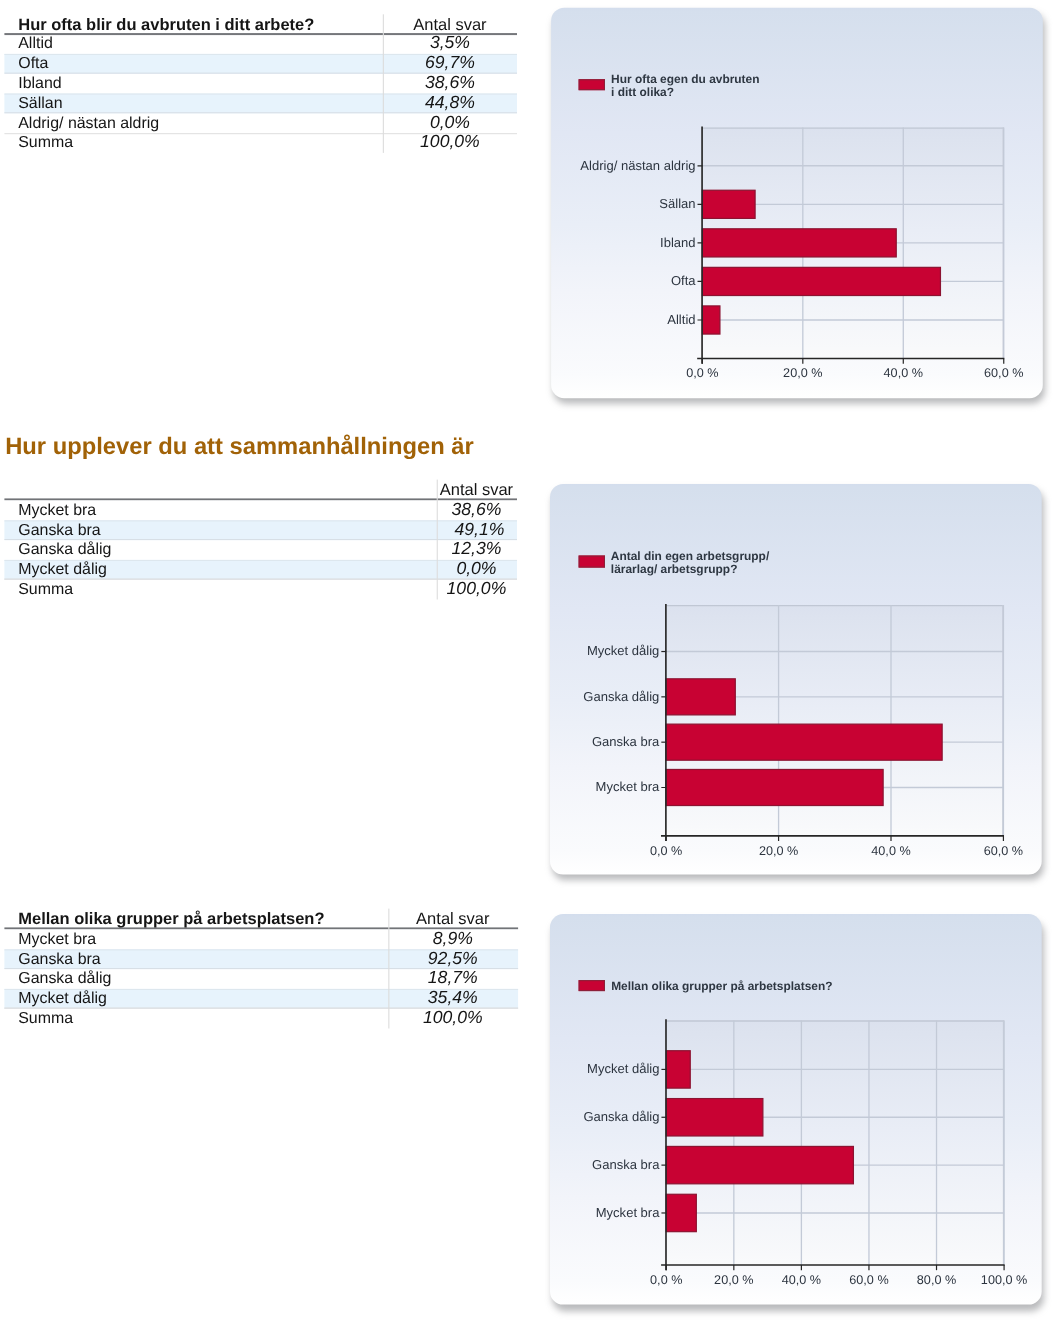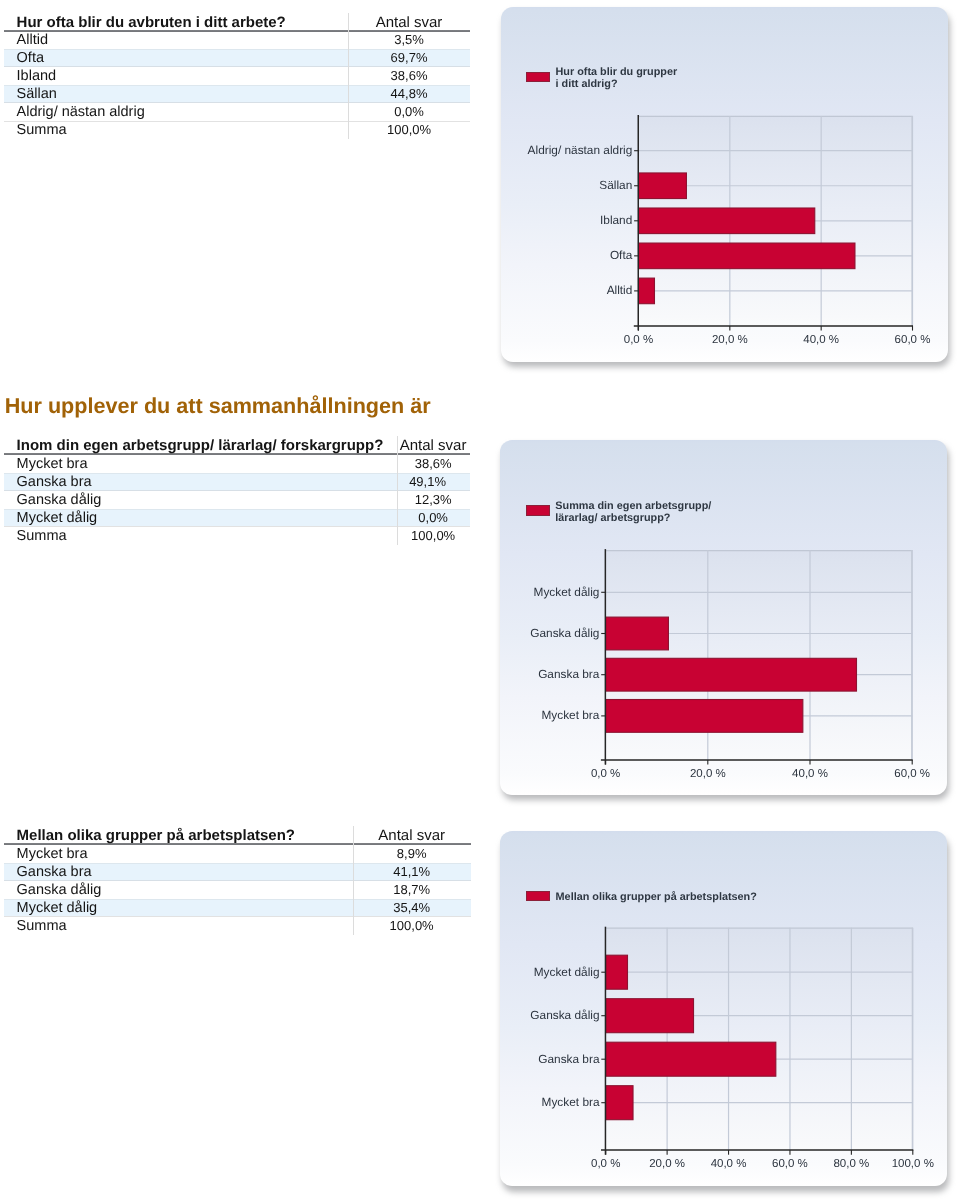--- a/index.html
+++ b/index.html
@@ -14,21 +14,21 @@
   .rowbg.alt{background:#e7f3fc;
       border-top:1px solid #dde7ee;border-bottom:1px solid #d7dfe6;
       box-sizing:border-box;}
   .rowline{position:absolute;left:0;height:1px;background:#e2e2e2;}
   .hrule{position:absolute;left:0;height:2px;
       background:linear-gradient(to bottom,#8e9093 0%,#6f7175 45%,#76787c 75%,#c8cacd 100%);}
   .cell{position:absolute;height:18px;line-height:18px;white-space:nowrap;}
   .c-hlabel{font-size:15px;font-weight:bold;}
   .c-hvalue{font-size:15px;text-align:center;}
   .c-label{font-size:14.5px;}
-  .c-value{font-size:13px;text-align:center;}
+  .c-value{font-size:16px;text-align:center;font-style:italic;}
   .vdiv{position:absolute;width:1px;background:#dcdcdc;}
 
   
   .section-heading{position:absolute;font-size:21.6px;font-weight:bold;
     color:#a16207;white-space:nowrap;line-height:26px;height:26px;}
 
   
   .panel{position:absolute;border-radius:12px;
     background:linear-gradient(to bottom,
         #d3dded 0%, #d5dfed 1%, #e1e7f4 32%, #e9eef7 55.5%,
@@ -71,45 +71,44 @@
   </div>
 
 <div class="section-heading" style="left:4.7px;top:392.5px;">Hur upplever du att sammanhållningen är</div>
 
 <div class="rtable" id="tbl1" style="left: 4.2px; top: 0px; width: 465.5px; height: 1202px;">
     <div class="rowbg alt" style="top:472.6px;width:465.5px;height:18px;"></div>
     <div class="rowbg alt" style="top:508.6px;width:465.5px;height:18px;"></div>
     <div class="rowline" style="top:526.1px;width:465.5px;"></div>
     <div class="hrule" style="top:453px;width:465.5px;"></div>
     <div class="vdiv" style="left:392.40000000000003px;top:436.2px;height:108.40000000000003px;"></div>
-    <div class="cell c-hlabel" style="left:12.4px;top:437.1px;">Inom din egen arbetsgrupp/ lärarlag/ forskargrupp?</div>
     <div class="cell c-hvalue" style="left:392.40000000000003px;top:437.1px;width:73.09999999999997px;">Antal svar</div>
     <div class="cell c-label" style="left:12.4px;top:454.6px;">Mycket bra</div>
     <div class="cell c-value" style="left:392.40000000000003px;top:454.6px;width:73.09999999999997px;">38,6%</div>
     <div class="cell c-label" style="left:12.4px;top:472.6px;">Ganska bra</div>
-    <div class="cell c-value" style="left:392.40000000000003px;top:472.6px;width:62px;">49,1%</div>
+    <div class="cell c-value" style="left:392.40000000000003px;top:472.6px;width:62px;text-align:right;">49,1%</div>
     <div class="cell c-label" style="left:12.4px;top:490.6px;">Ganska dålig</div>
     <div class="cell c-value" style="left:392.40000000000003px;top:490.6px;width:73.09999999999997px;">12,3%</div>
     <div class="cell c-label" style="left:12.4px;top:508.6px;">Mycket dålig</div>
     <div class="cell c-value" style="left:392.40000000000003px;top:508.6px;width:73.09999999999997px;">0,0%</div>
     <div class="cell c-label" style="left:12.4px;top:526.6px;">Summa</div>
     <div class="cell c-value" style="left:392.40000000000003px;top:526.6px;width:73.09999999999997px;">100,0%</div>
   </div>
 <div class="rtable" id="tbl2" style="left: 4.2px; top: 0px; width: 466.4px; height: 1202px;">
     <div class="rowbg alt" style="top:862.6px;width:466.40000000000003px;height:18px;"></div>
     <div class="rowbg alt" style="top:898.6px;width:466.40000000000003px;height:18px;"></div>
     <div class="rowline" style="top:916.1px;width:466.40000000000003px;"></div>
     <div class="hrule" style="top:843px;width:466.40000000000003px;"></div>
     <div class="vdiv" style="left:348.5px;top:826.2px;height:108.39999999999998px;"></div>
     <div class="cell c-hlabel" style="left:12.4px;top:826.9px;">Mellan olika grupper på arbetsplatsen?</div>
     <div class="cell c-hvalue" style="left:348.5px;top:826.9px;width:117.90000000000003px;">Antal svar</div>
     <div class="cell c-label" style="left:12.4px;top:844.6px;">Mycket bra</div>
     <div class="cell c-value" style="left:348.5px;top:844.6px;width:117.90000000000003px;">8,9%</div>
     <div class="cell c-label" style="left:12.4px;top:862.6px;">Ganska bra</div>
-    <div class="cell c-value" style="left:348.5px;top:862.6px;width:117.90000000000003px;">41,1%</div>
+    <div class="cell c-value" style="left:348.5px;top:862.6px;width:117.90000000000003px;">92,5%</div>
     <div class="cell c-label" style="left:12.4px;top:880.6px;">Ganska dålig</div>
     <div class="cell c-value" style="left:348.5px;top:880.6px;width:117.90000000000003px;">18,7%</div>
     <div class="cell c-label" style="left:12.4px;top:898.6px;">Mycket dålig</div>
     <div class="cell c-value" style="left:348.5px;top:898.6px;width:117.90000000000003px;">35,4%</div>
     <div class="cell c-label" style="left:12.4px;top:916.6px;">Summa</div>
     <div class="cell c-value" style="left:348.5px;top:916.6px;width:117.90000000000003px;">100,0%</div>
   </div>
 
 <div class="pshadow" style="left:502.7px;top:12.2px;width:447px;height:355px;"></div>
 <div class="pshadow" style="left:502.0px;top:445.3px;width:447px;height:355px;"></div>
@@ -157,21 +156,21 @@
       <text x="137.50" y="336.09999999999997" text-anchor="middle" font-family="Liberation Sans, sans-serif" font-size="11.5" fill="#2c343f">0,0 %</text>
       <line x1="228.83" y1="318.9" x2="228.83" y2="323.59999999999997" stroke="#262626" stroke-width="1.1"></line>
       <text x="228.83" y="336.09999999999997" text-anchor="middle" font-family="Liberation Sans, sans-serif" font-size="11.5" fill="#2c343f">20,0 %</text>
       <line x1="320.17" y1="318.9" x2="320.17" y2="323.59999999999997" stroke="#262626" stroke-width="1.1"></line>
       <text x="320.17" y="336.09999999999997" text-anchor="middle" font-family="Liberation Sans, sans-serif" font-size="11.5" fill="#2c343f">40,0 %</text>
       <line x1="411.50" y1="318.9" x2="411.50" y2="323.59999999999997" stroke="#262626" stroke-width="1.1"></line>
       <text x="411.50" y="336.09999999999997" text-anchor="middle" font-family="Liberation Sans, sans-serif" font-size="11.5" fill="#2c343f">60,0 %</text>
     </svg>
     <div class="legend">
       <span class="swatch" style="left:25.75px;top:65px;background:#c80233;"></span>
-      <span class="ltext" style="left:55px;top:60.3px;"><span>Hur ofta blir du grupper</span><br><span>i ditt aldrig?</span></span>
+      <span class="ltext" style="left:55px;top:60.3px;"><span>Hur ofta egen du avbruten</span><br><span>i ditt olika?</span></span>
     </div>
   </div>
 <div class="panel" id="pan1" style="left:499.8px;top:439.8px;width:447px;height:355px;">
     <svg width="447" height="355">
       <defs>
         <linearGradient id="pbg1" x1="0" y1="0" x2="0" y2="1">
           <stop offset="0" stop-color="#dbe1ee"></stop>
           <stop offset="0.054" stop-color="#dde3ef"></stop>
           <stop offset="0.445" stop-color="#e9edf6"></stop>
           <stop offset="0.959" stop-color="#f8f9fb"></stop>
@@ -205,21 +204,21 @@
       <text x="105.60" y="337.09999999999997" text-anchor="middle" font-family="Liberation Sans, sans-serif" font-size="11.5" fill="#2c343f">0,0 %</text>
       <line x1="207.80" y1="319.9" x2="207.80" y2="324.59999999999997" stroke="#262626" stroke-width="1.1"></line>
       <text x="207.80" y="337.09999999999997" text-anchor="middle" font-family="Liberation Sans, sans-serif" font-size="11.5" fill="#2c343f">20,0 %</text>
       <line x1="310.00" y1="319.9" x2="310.00" y2="324.59999999999997" stroke="#262626" stroke-width="1.1"></line>
       <text x="310.00" y="337.09999999999997" text-anchor="middle" font-family="Liberation Sans, sans-serif" font-size="11.5" fill="#2c343f">40,0 %</text>
       <line x1="412.20" y1="319.9" x2="412.20" y2="324.59999999999997" stroke="#262626" stroke-width="1.1"></line>
       <text x="412.20" y="337.09999999999997" text-anchor="middle" font-family="Liberation Sans, sans-serif" font-size="11.5" fill="#2c343f">60,0 %</text>
     </svg>
     <div class="legend">
       <span class="swatch" style="left:26.4px;top:65.7px;background:#c80233;"></span>
-      <span class="ltext" style="left:55.5px;top:61.4px;"><span>Summa din egen arbetsgrupp/</span><br><span>lärarlag/ arbetsgrupp?</span></span>
+      <span class="ltext" style="left:55.5px;top:61.4px;"><span>Antal din egen arbetsgrupp/</span><br><span>lärarlag/ arbetsgrupp?</span></span>
     </div>
   </div>
 <div class="panel" id="pan2" style="left:499.7px;top:831.3px;width:447px;height:355px;">
     <svg width="447" height="355">
       <defs>
         <linearGradient id="pbg2" x1="0" y1="0" x2="0" y2="1">
           <stop offset="0" stop-color="#dbe1ee"></stop>
           <stop offset="0.054" stop-color="#dde3ef"></stop>
           <stop offset="0.445" stop-color="#e9edf6"></stop>
           <stop offset="0.959" stop-color="#f8f9fb"></stop>

